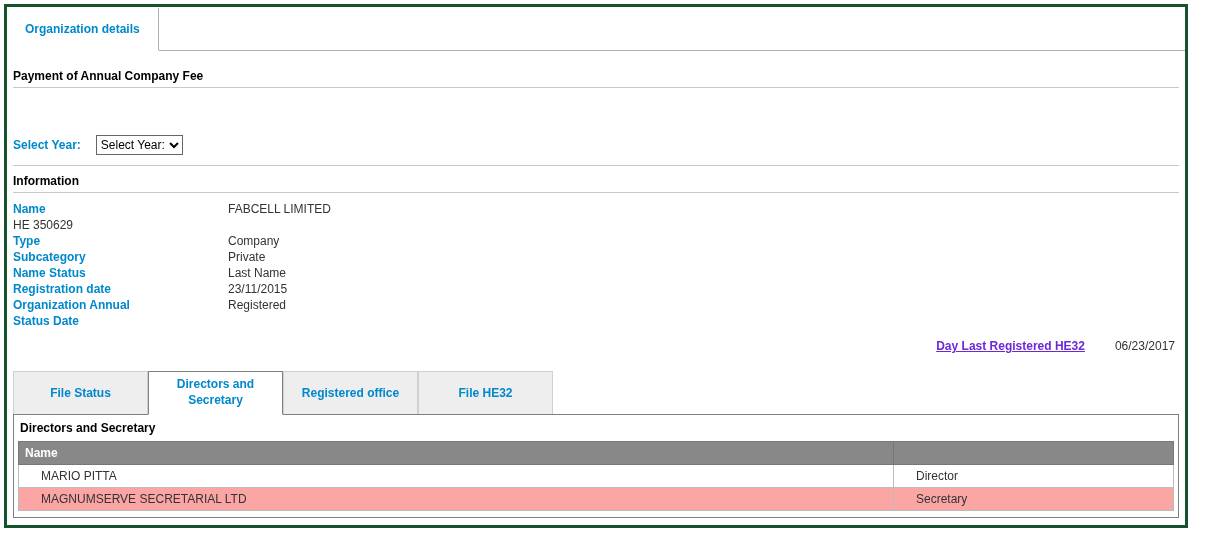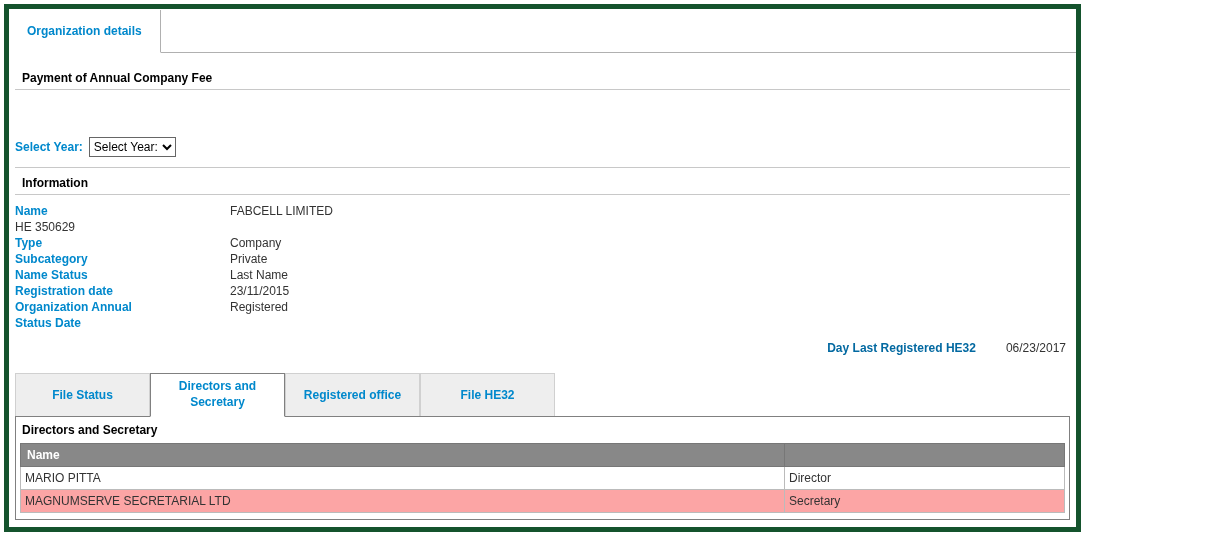--- a/index.html
+++ b/index.html
@@ -5,22 +5,22 @@
   * { box-sizing: border-box; }
   body {
     font-family: Verdana, Arial, sans-serif;
     font-size: 12px;
     color: #333;
     margin: 0;
     padding: 4px;
     background: #fff;
   }
   .outer-frame {
-    border: 5px solid #14532d;
-    width: 1077px;
+    border: 3px solid #14532d;
+    width: 1184px;
   }
   .top-tab-row {
     display: flex;
     border-bottom: 1px solid #b0b0b0;
   }
   .top-tab {
     padding: 14px 18px;
     border-right: 1px solid #b0b0b0;
     color: #0088cc;
     font-weight: bold;
@@ -29,31 +29,31 @@
     top: 1px;
     border-bottom: 1px solid #fff;
     cursor: pointer;
   }
   .content-area {
     padding: 10px 6px 6px 6px;
   }
   .section-title {
     font-weight: bold;
     color: #000;
-    margin: 8px 0 4px 7px;
+    margin: 8px 0 4px 0;
   }
   hr.thin {
     border: none;
     border-top: 1px solid #c8c8c8;
     margin: 4px 0 8px 0;
   }
   .select-year-row {
     display: flex;
     align-items: center;
-    gap: 6px;
+    gap: 15px;
     margin-bottom: 10px;
     margin-top: 47px;
   }
   .select-year-label {
     color: #0088cc;
     font-weight: bold;
   }
   select {
     font-family: Arial, sans-serif;
     font-size: 12px;
@@ -76,22 +76,23 @@
     padding: 1px 0;
   }
   .he32-row {
     display: flex;
     justify-content: flex-end;
     gap: 30px;
     margin: 10px 4px 18px 0;
     align-items: baseline;
   }
   .he32-label {
-    color: #0369a1;
-    font-weight: bold;
+    color: #6d28d9;
+    font-weight: bold;
+    text-decoration: underline;
   }
   .he32-date { color: #333; }
   .sub-tabs {
     display: flex;
     margin-top: 6px;
   }
   .sub-tab {
     width: 135px;
     text-align: center;
     padding: 8px 6px;
@@ -133,21 +134,21 @@
   }
   table.dir-table th {
     background: #888888;
     color: #fff;
     text-align: left;
     font-weight: bold;
     padding: 4px 6px;
     border: 1px solid #777;
   }
   table.dir-table td {
-    padding: 4px 4px;
+    padding: 4px 22px;
     border: 1px solid #bbb;
     color: #333;
   }
   table.dir-table tr.alt td {
     background: #fca5a5;
   }
   .col-name { width: auto; }
   .col-role { width: 280px; }
 </style>
 </head>

